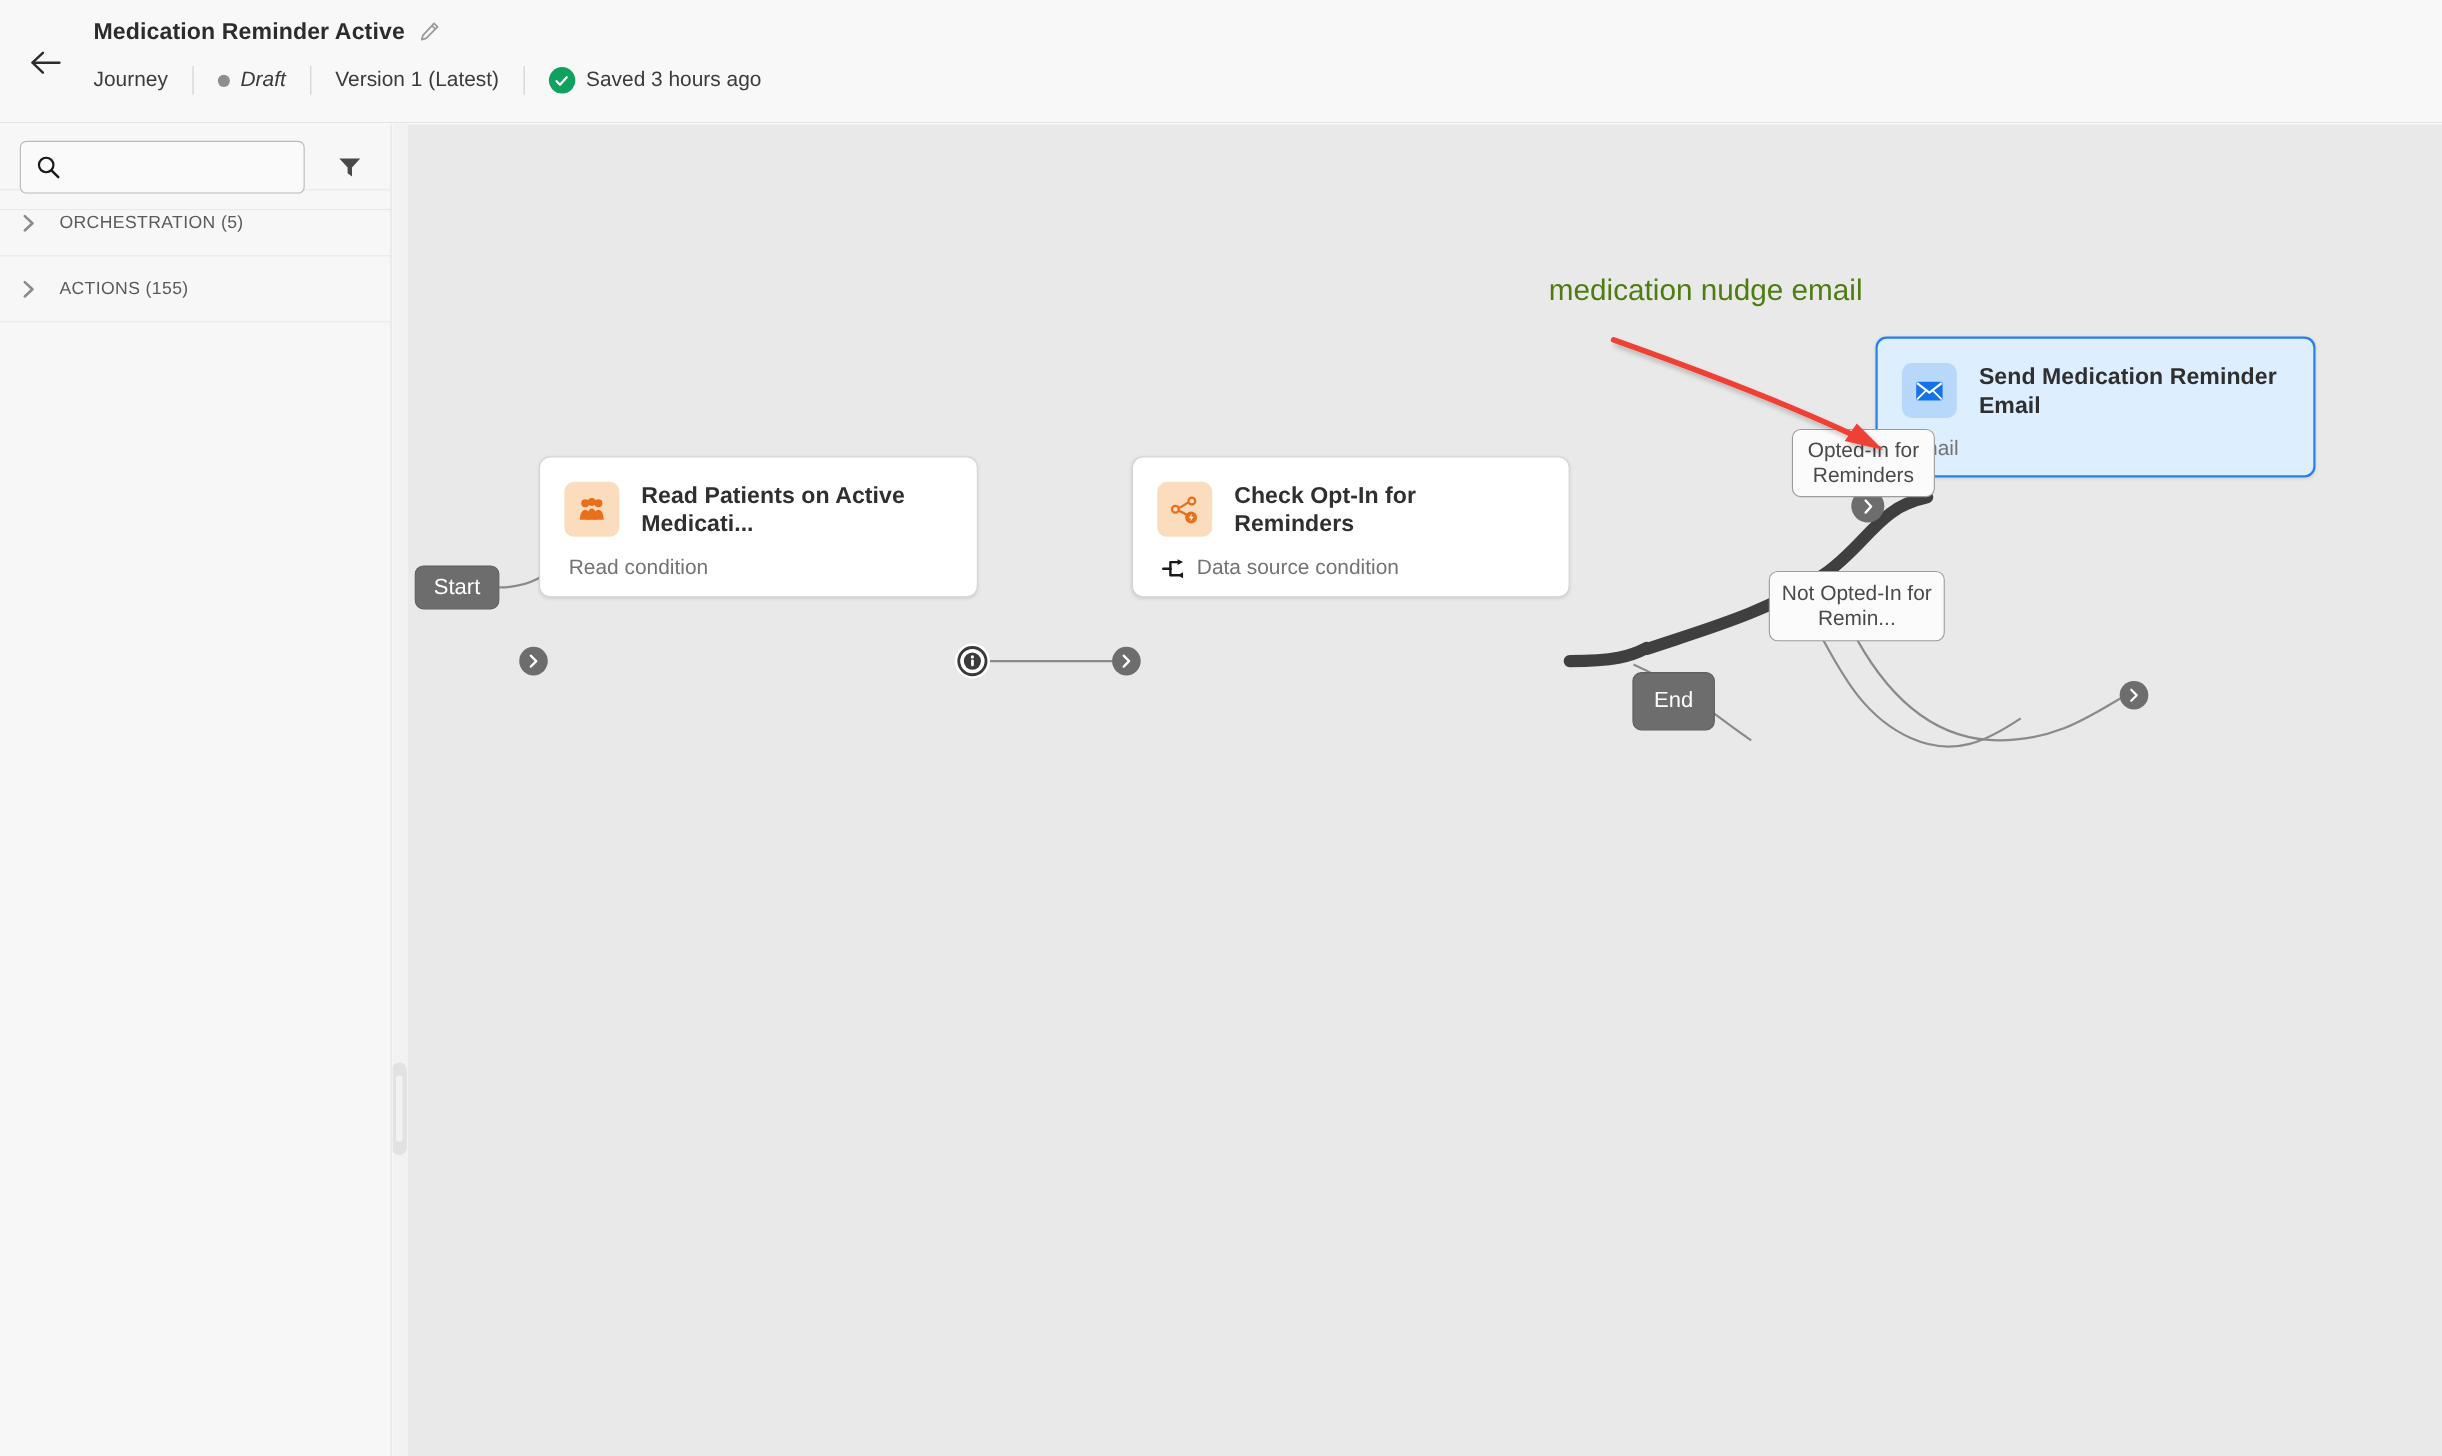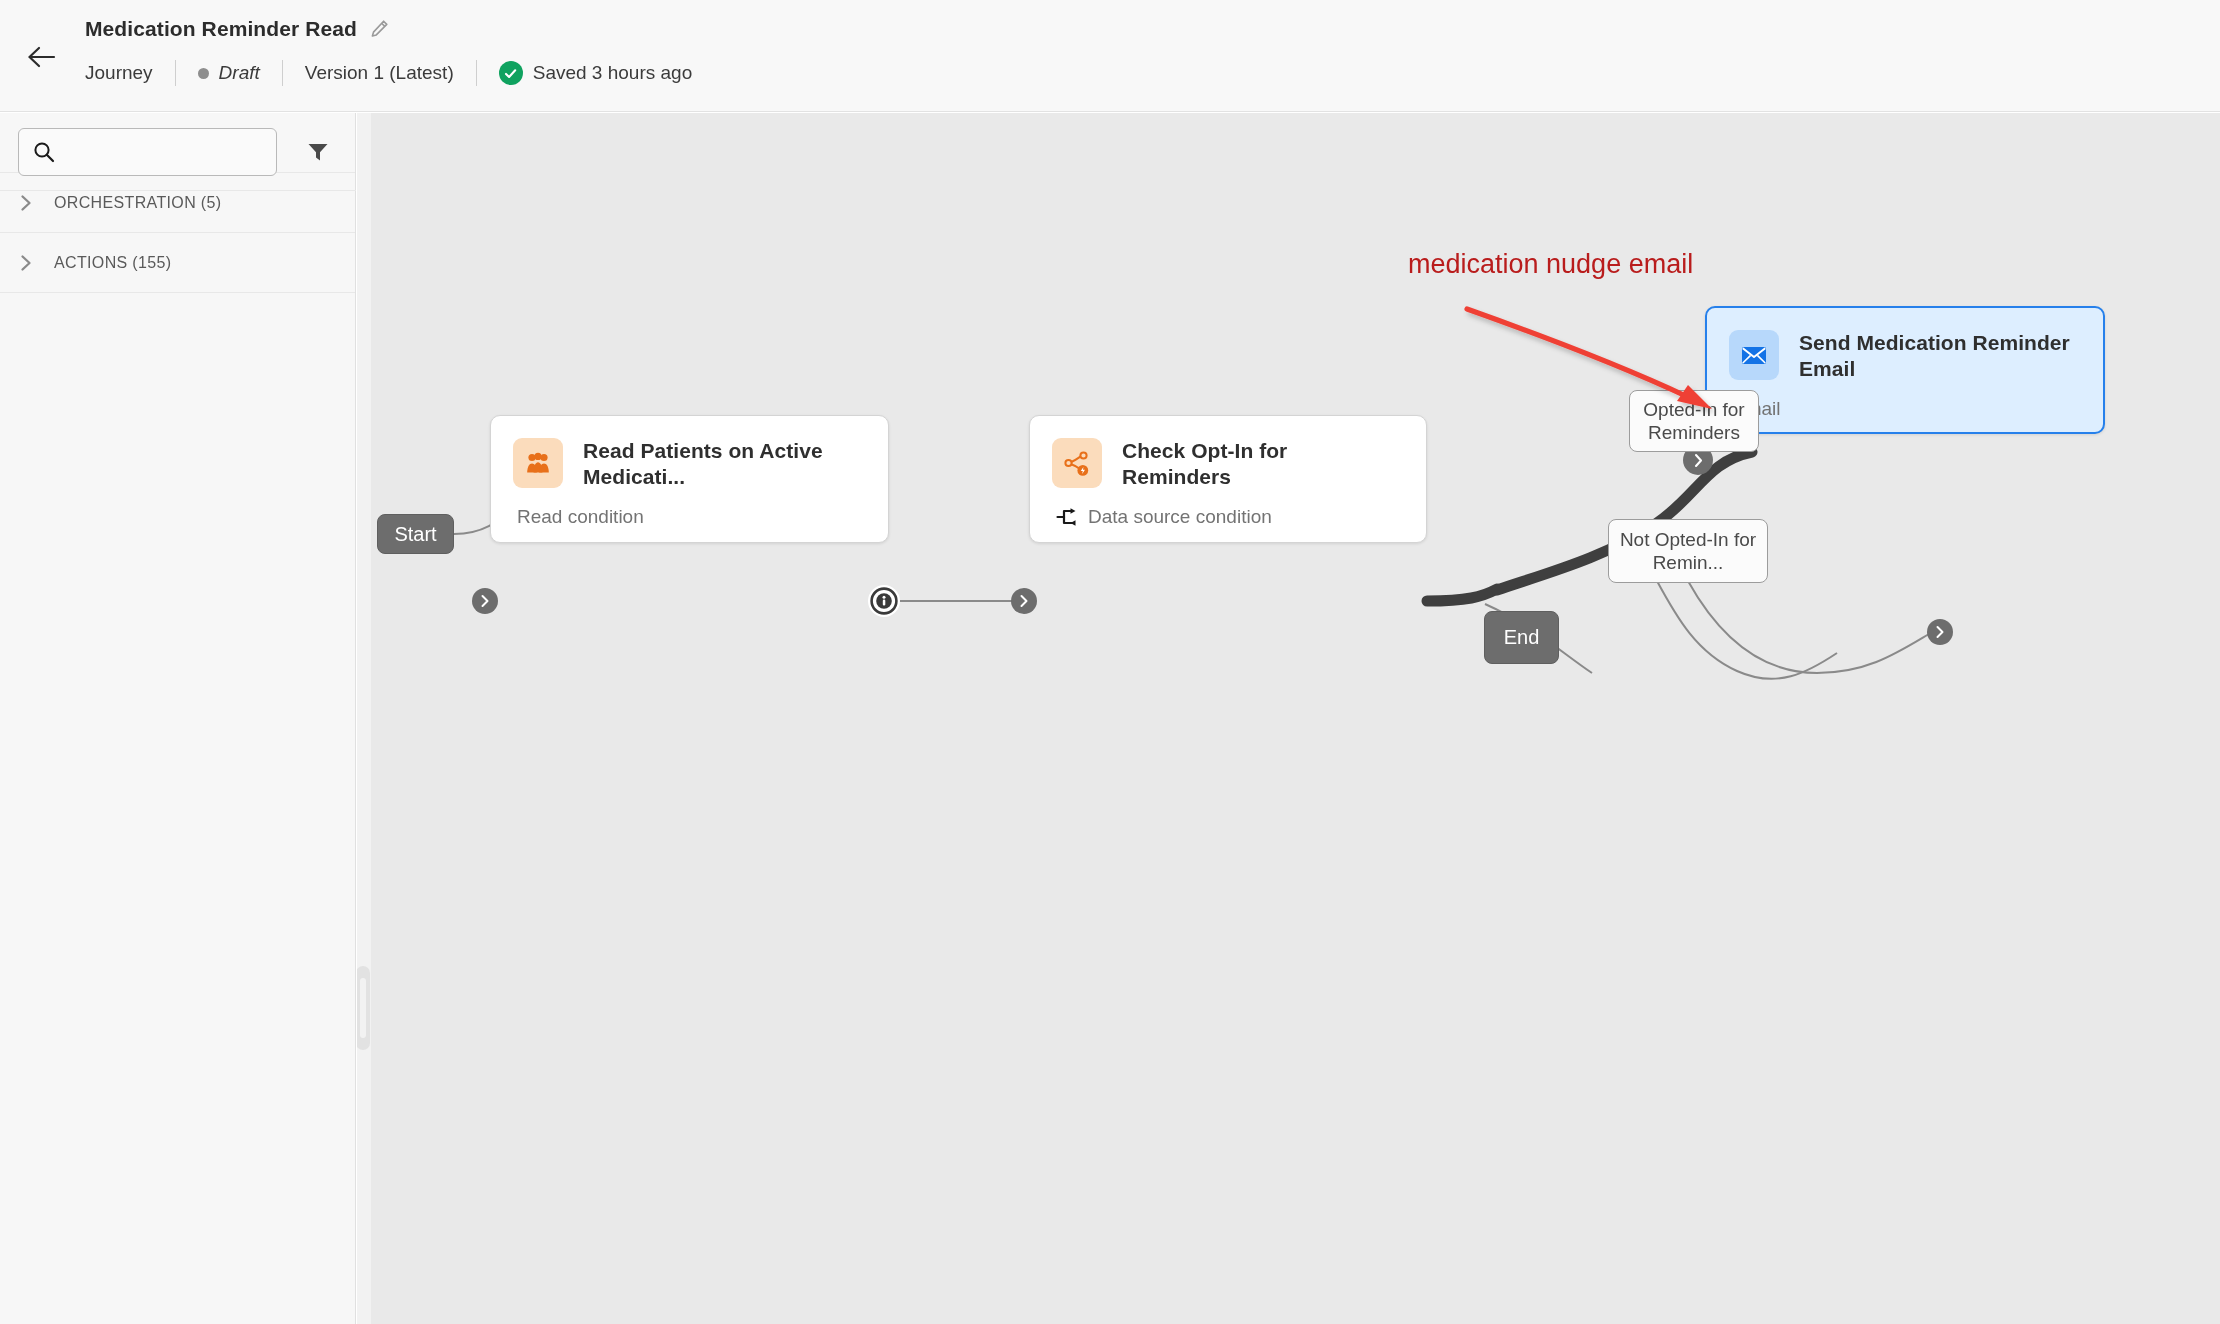--- a/index.html
+++ b/index.html
@@ -206,21 +206,21 @@
     display: flex; align-items: center; justify-content: center;
     padding: 6px 10px;
     z-index: 6; cursor: pointer;
   }
   #branch-yes { left: 1272px; top: 277px; width: 130px; height: 62px; }
   #branch-no  { left: 1251px; top: 406px; width: 160px; height: 64px; }
 
   
   .annotation-text {
     position: absolute; left: 1051px; top: 136px;
-    font-size: 27px; color: #b91c1c;
+    font-size: 27px; color: #4d7c0f;
     font-family: "Liberation Sans", sans-serif;
     white-space: nowrap;
     z-index: 20;
   }
   .annotation-svg {
     position: absolute; left: 0; top: 0;
     width: 1863px; height: 1211px;
     pointer-events: none; z-index: 19;
   }
 </style>
@@ -230,21 +230,21 @@
 <div class="header">
 
   <div class="back-btn">
     <svg width="30" height="24" viewBox="0 0 30 24">
       <path d="M12 3 L2.5 12 L12 21" fill="none" stroke="#2c2c2c" stroke-width="2.2" stroke-linecap="round" stroke-linejoin="round"></path>
       <line x1="2.8" y1="12" x2="27" y2="12" stroke="#2c2c2c" stroke-width="2.2" stroke-linecap="round"></line>
     </svg>
   </div>
 
   <div class="header-title-row">
-    <span class="header-title">Medication Reminder Read</span>
+    <span class="header-title">Medication Reminder Active</span>
     <span class="edit-icon">
       <svg width="20" height="20" viewBox="0 0 20 20">
         <path d="M14.6 2.2 L17.8 5.4 L7.3 15.9 L3.4 17 L4.5 13.1 Z" fill="none" stroke="#9a9a9a" stroke-width="1.6" stroke-linejoin="round"></path>
         <line x1="12.6" y1="4.2" x2="15.8" y2="7.4" stroke="#9a9a9a" stroke-width="1.6"></line>
       </svg>
     </span>
   </div>
 
   <div class="header-meta">
     <span class="m-item">Journey</span>

